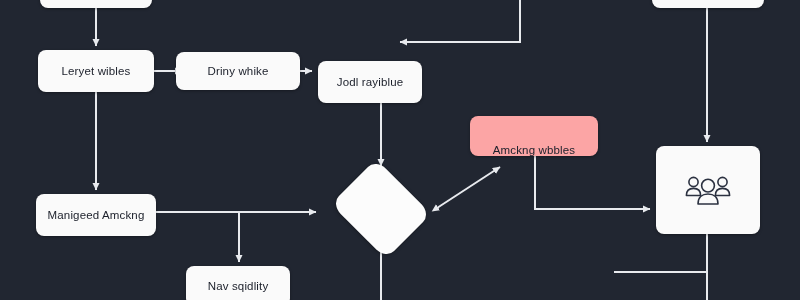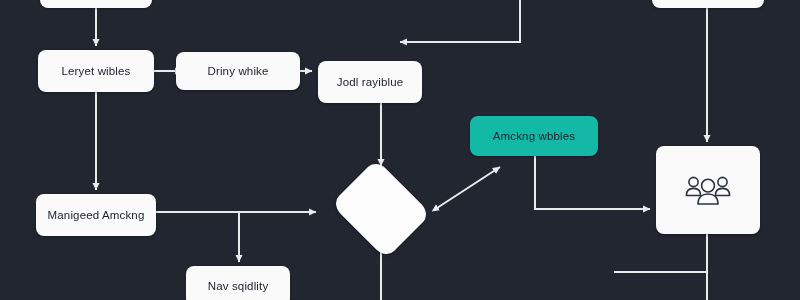--- a/index.html
+++ b/index.html
@@ -26,21 +26,22 @@
     align-items: center;
     justify-content: center;
     color: #1b1f2a;
     font-size: 11.5px;
     letter-spacing: 0.15px;
     text-align: center;
     box-shadow: 0 1px 3px rgba(0,0,0,0.35);
     z-index: 3;
   }
   .node.accent {
-    background: #14b8a6;
+    background: #fca5a5;
+    align-items: flex-end;
   }
   .node.icon-node {
     background: #fafafa;
   }
   .diamond-wrap {
     position: absolute;
     z-index: 3;
     display: flex;
     align-items: center;
     justify-content: center;

